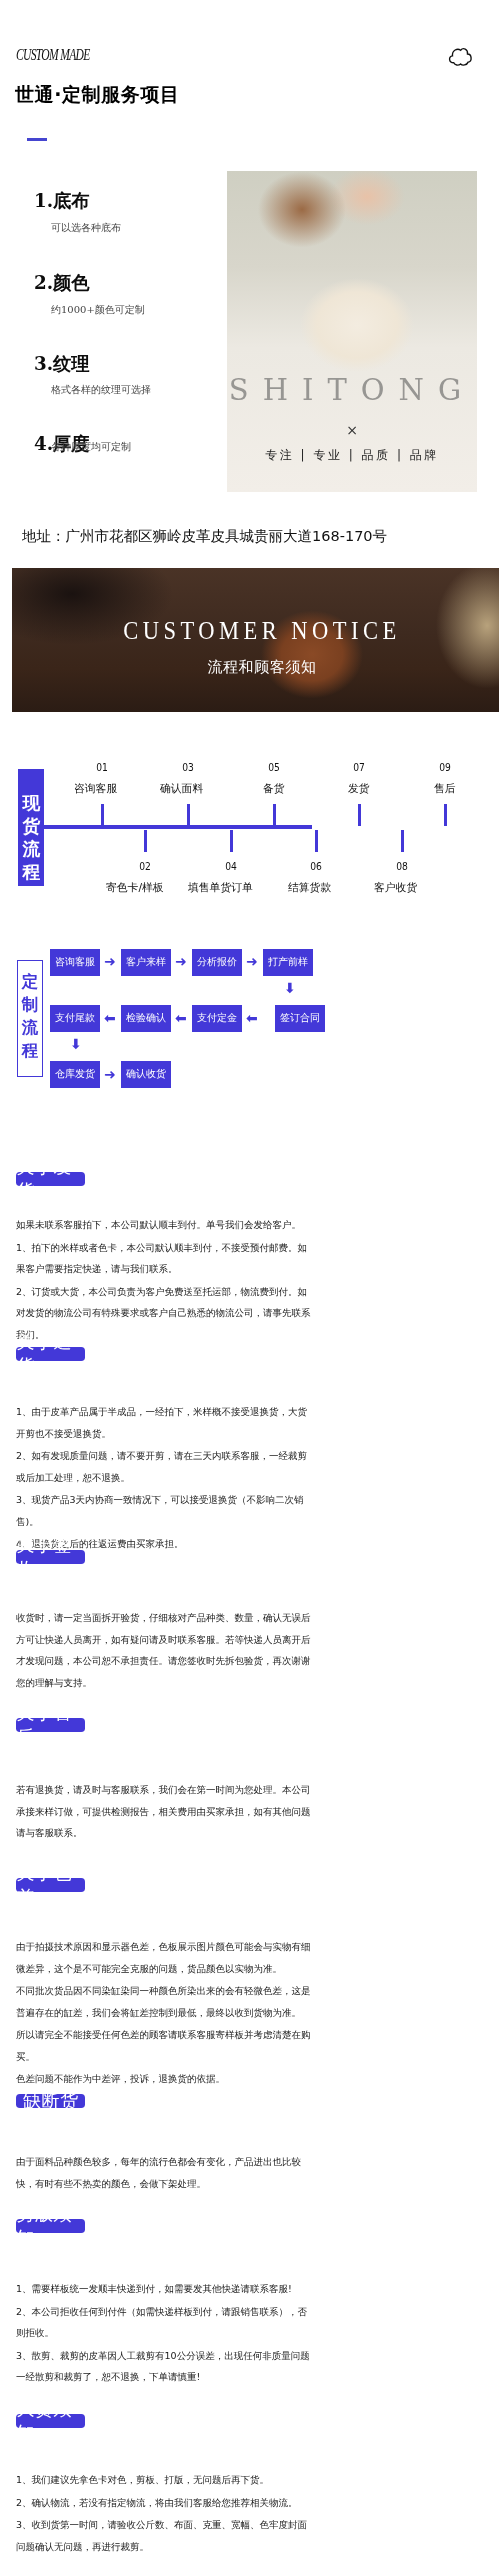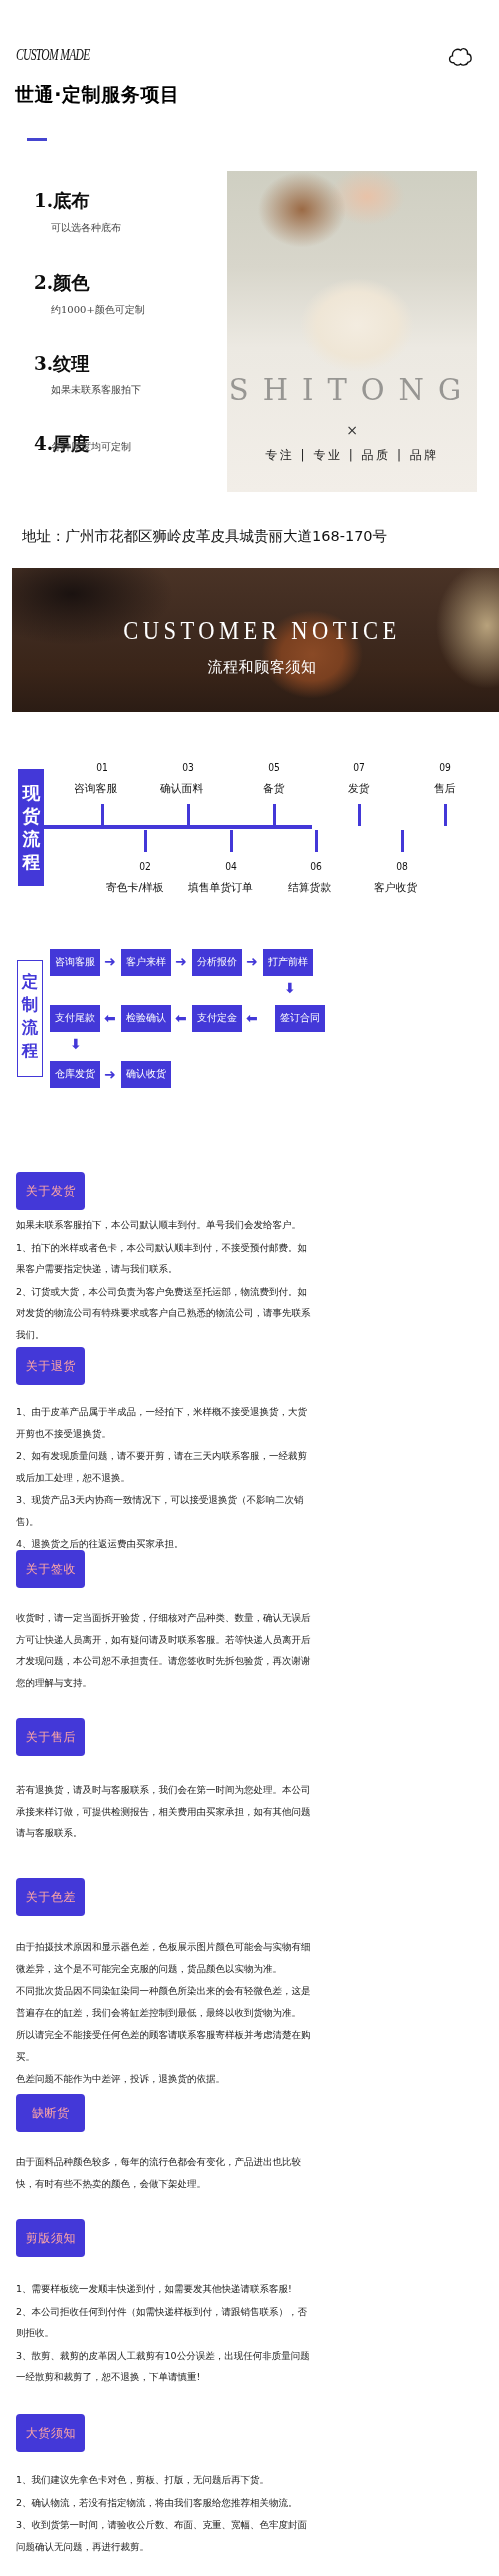--- a/index.html
+++ b/index.html
@@ -23,50 +23,50 @@
   .photo-tags { left:0; right:0; top:276px; text-align:center; font-size:12px; letter-spacing:2.5px; color:#222; }
   .address { left:22px; top:527px; font-size:14.5px; color:#111; letter-spacing:0px; }
   .banner { left:0; top:568px; width:500px; height:144px; overflow:hidden;
     background:
       radial-gradient(ellipse 51px 44px at 60% 60%, #8a4a26 0%, #7a4020 60%, rgba(122,64,32,0) 100%),
       radial-gradient(ellipse 101px 51px at 12% 18%, #1a1210 0%, rgba(26,18,16,0) 100%),
       radial-gradient(ellipse 51px 63px at 95% 40%, #b8a27c 0%, rgba(184,162,124,0) 100%),
       linear-gradient(180deg, #4a3326 0%, #3e2a1f 45%, #3a2519 70%, #2b1c14 100%); margin-left: 12px; }
   .banner-en { left:0; right:0; top:49px; text-align:center; font-family:"Liberation Serif","DejaVu Serif",serif; font-size:25px; letter-spacing:5px; color:#fff; transform:scaleX(0.9); }
   .banner-cn { left:0; right:0; top:90px; text-align:center; font-size:15px; color:#fff; letter-spacing:0.6px; }
-  .spot-tag { left:18.3px; top:769px; width:26px; height:117px; background:#4338d8; color:#fff; font-size:17.7px; font-weight:bold; line-height:23px; text-align:center; padding-top:13px; }
+  .spot-tag { left:18.3px; top:769px; width:26px; height:117px; background:#4338d8; color:#fff; font-size:17.7px; font-weight:bold; line-height:23px; text-align:center; padding-top:23px; }
   .spot-line { left:44px; top:825px; width:268px; height:4.4px; background:#4338d8; }
   .spot-tick { width:3.2px; height:22px; background:#4338d8; }
   .spot-num { font-size:10.8px; color:#111; transform:scaleX(0.85); text-align:center; width:38px; }
   .spot-label { font-size:10.8px; color:#111; text-align:center; white-space:nowrap; }
   .cust-tag { left:17px; top:960px; width:26px; height:117px; border:1.3px solid #4338d8; color:#4338d8; font-size:16.4px; font-weight:bold; line-height:23px; text-align:center; padding-top:8.9px; }
   .flow-box { width:50px; height:26.6px; background:#4338d8; color:#fff; font-size:10px; display:flex; align-items:center; justify-content:center; }
   .arrow { color:#4338d8; font-size:14px; font-weight:bold; line-height:1; }
-  .sec-badge { left:16.4px; width:69px; height:38px; background:#4338d8; color:#fca5a5; font-size:12px; border-radius:3.8px; display:flex; align-items:center; justify-content:center; letter-spacing:0.6px; }
+  .sec-badge { left:16.4px; width:69px; height:14px; background:#4338d8; color:#ffffff; font-size:18px; border-radius:3.8px; display:flex; align-items:center; justify-content:center; letter-spacing:0.6px; }
   .sec-body { left:15px; width:301px; font-size:9.5px; line-height:21.5px; color:#1a1a1a; }
   .sec-body p { margin:1px; }
 </style>
 </head>
 <body>
 
 <div class="abs custom-made">CUSTOM MADE</div>
 <div class="abs cloud">
   <svg width="30" height="25" viewBox="0 0 48 40">
       <path d="M14 30 C6 30 5 20 12 19 C11 10 20 6 25 10 C29 5 37 8 36 16 C43 16 44 28 37 29 C35 34 28 35 25 32 C21 35 16 34 14 30 Z" fill="none" stroke="#111" stroke-width="2.2"></path>
     </svg>
 </div>
 <div class="abs main-title">世通·定制服务项目</div>
 <div class="abs accent-bar"></div>
 
 <div class="abs item-title" style="top:188px">1.底布</div>
 <div class="abs item-sub" style="top:221px">可以选各种底布</div>
 <div class="abs item-title" style="top:270px">2.颜色</div>
 <div class="abs item-sub" style="top:303px">约1000+颜色可定制</div>
 <div class="abs item-title" style="top:351px">3.纹理</div>
-<div class="abs item-sub" style="top:383px">如果未联系客服拍下</div>
+<div class="abs item-sub" style="top:383px">格式各样的纹理可选择</div>
 <div class="abs item-title" style="top:431px">4.厚度</div>
 <div class="abs item-sub" style="top:440px">各种厚度均可定制</div>
 
 <div class="abs photo">
   <div class="abs photo-brand">SHITONG</div>
   <div class="abs photo-x">×</div>
   <div class="abs photo-tags">专注 | 专业 | 品质 | 品牌</div>
 </div>
 
 <div class="abs address">地址：广州市花都区狮岭皮革皮具城贵丽大道168-170号</div>

